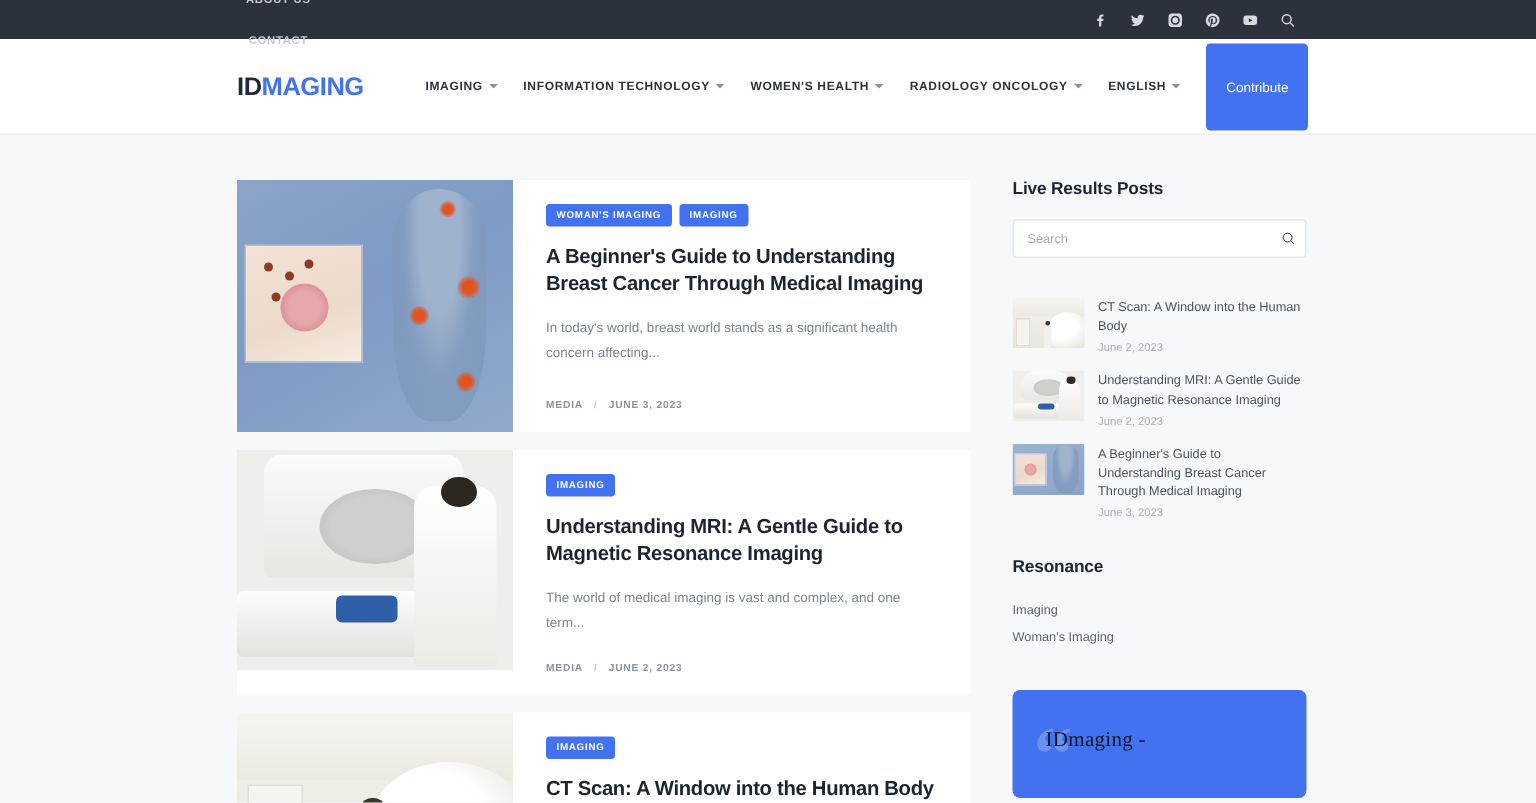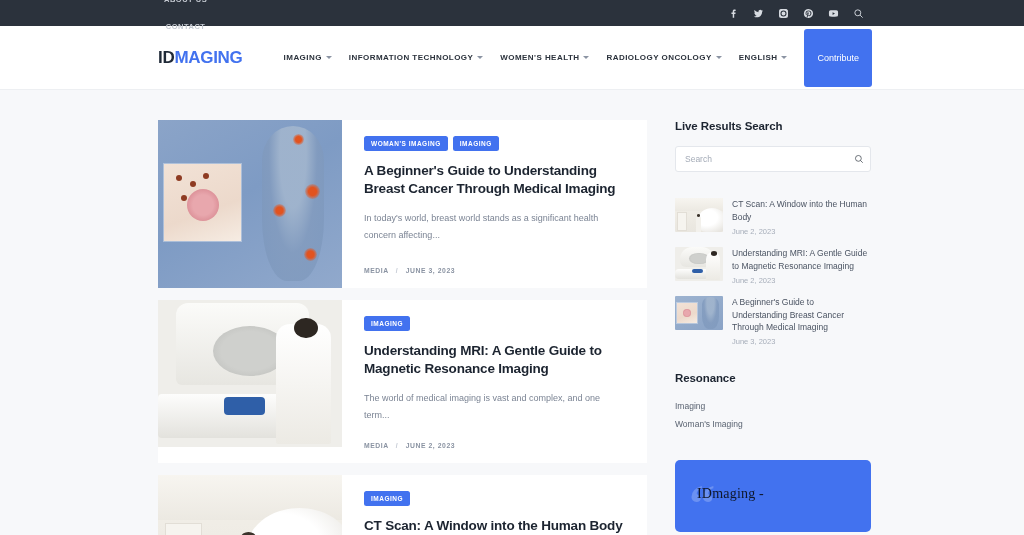--- a/index.html
+++ b/index.html
@@ -324,21 +324,21 @@
         </div>
         <h2 class="card-title">CT Scan: A Window into the Human Body</h2>
       </div>
     </article>
 
   </div>
 
   <aside class="side-col">
 
     <div class="widget">
-      <div class="widget-title">Live Results Search</div>
+      <div class="widget-title">Live Results Posts</div>
       <div class="search-wrap">
         <input class="search-input" type="text" placeholder="Search" style="">
         <button class="search-btn">
           <svg viewBox="0 0 24 24">
               <circle cx="10.5" cy="10.5" r="7"></circle>
               <line x1="15.8" y1="15.8" x2="21" y2="21"></line>
             </svg>
         </button>
       </div>
     </div>

